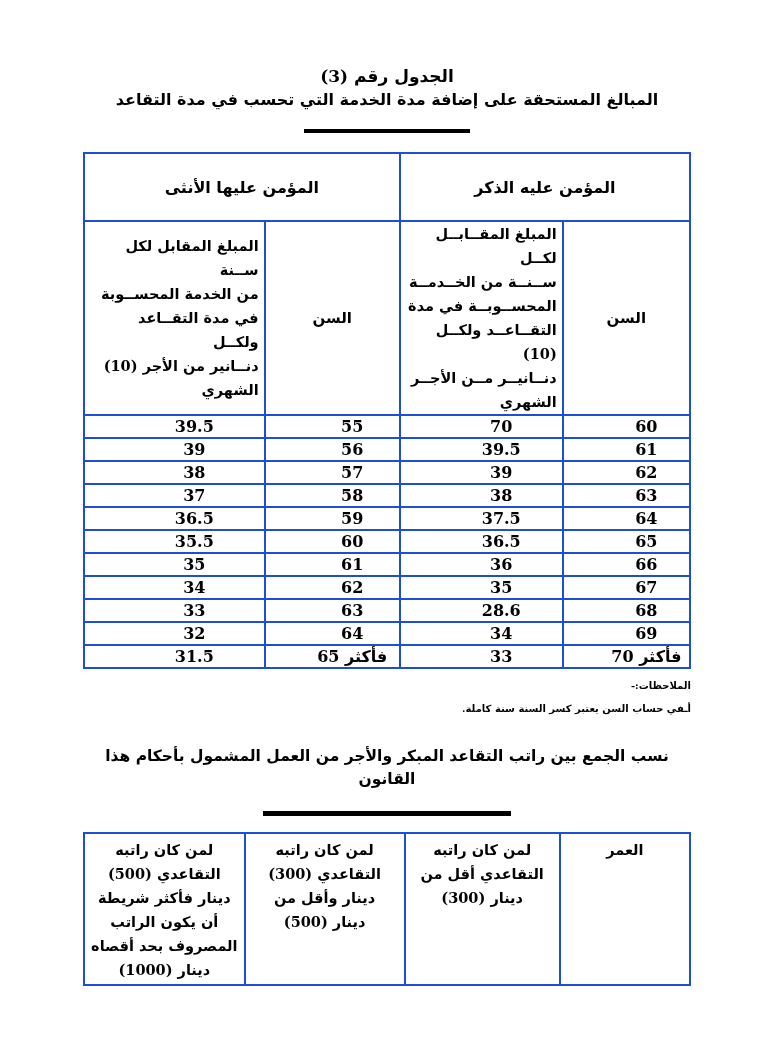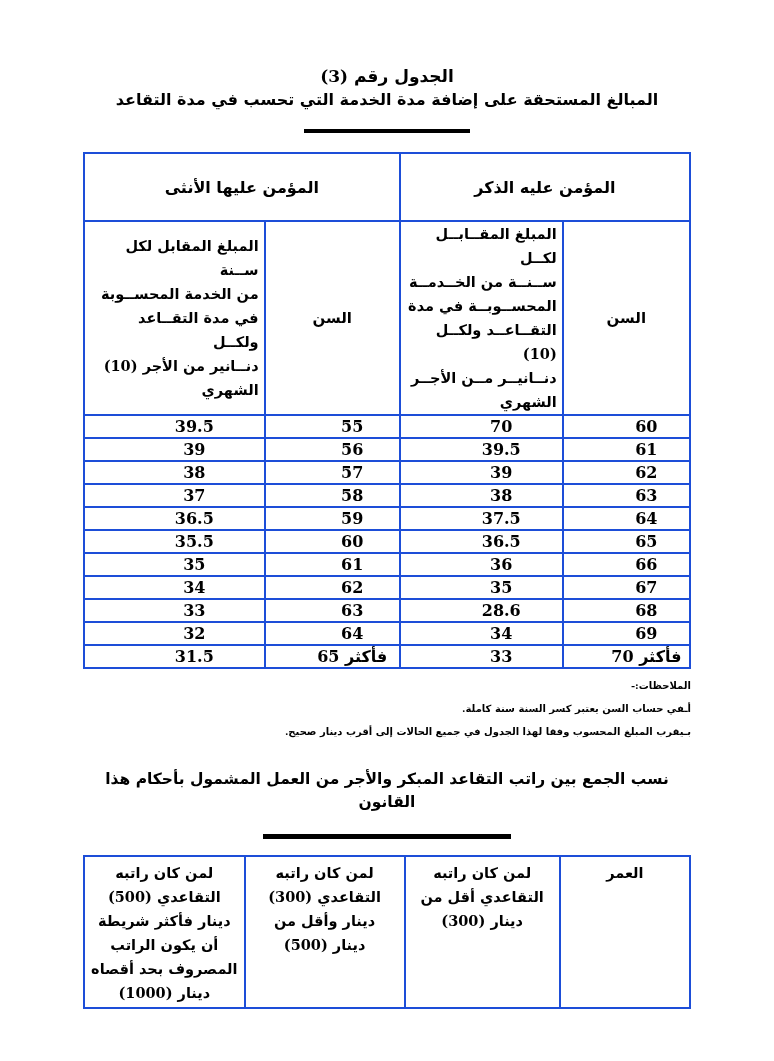--- a/index.html
+++ b/index.html
@@ -144,21 +144,20 @@
             <td>33</td>
             <td>⁦65 فأكثر⁩</td>
             <td>31.5</td>
           </tr>
         </tbody>
     </table>
 
     <div class="notes">
       <div>الملاحظات:-</div>
       <div>أـفي حساب السن يعتبر كسر السنة سنة كاملة.</div>
-      <div>بـيقرب المبلغ المحسوب وفقا لهذا الجدول في جميع الحالات إلى أقرب دينار صحيح.</div>
     </div>
 
     <div class="t7-subtitle">نسب الجمع بين راتب التقاعد المبكر والأجر من العمل المشمول بأحكام هذا القانون</div>
     <div class="rule rule-2"></div>
 
     <table class="table-ratios">
       <colgroup>
         <col style="width:21.5%">
           <col style="width:25.6%">
           <col style="width:26.4%">

